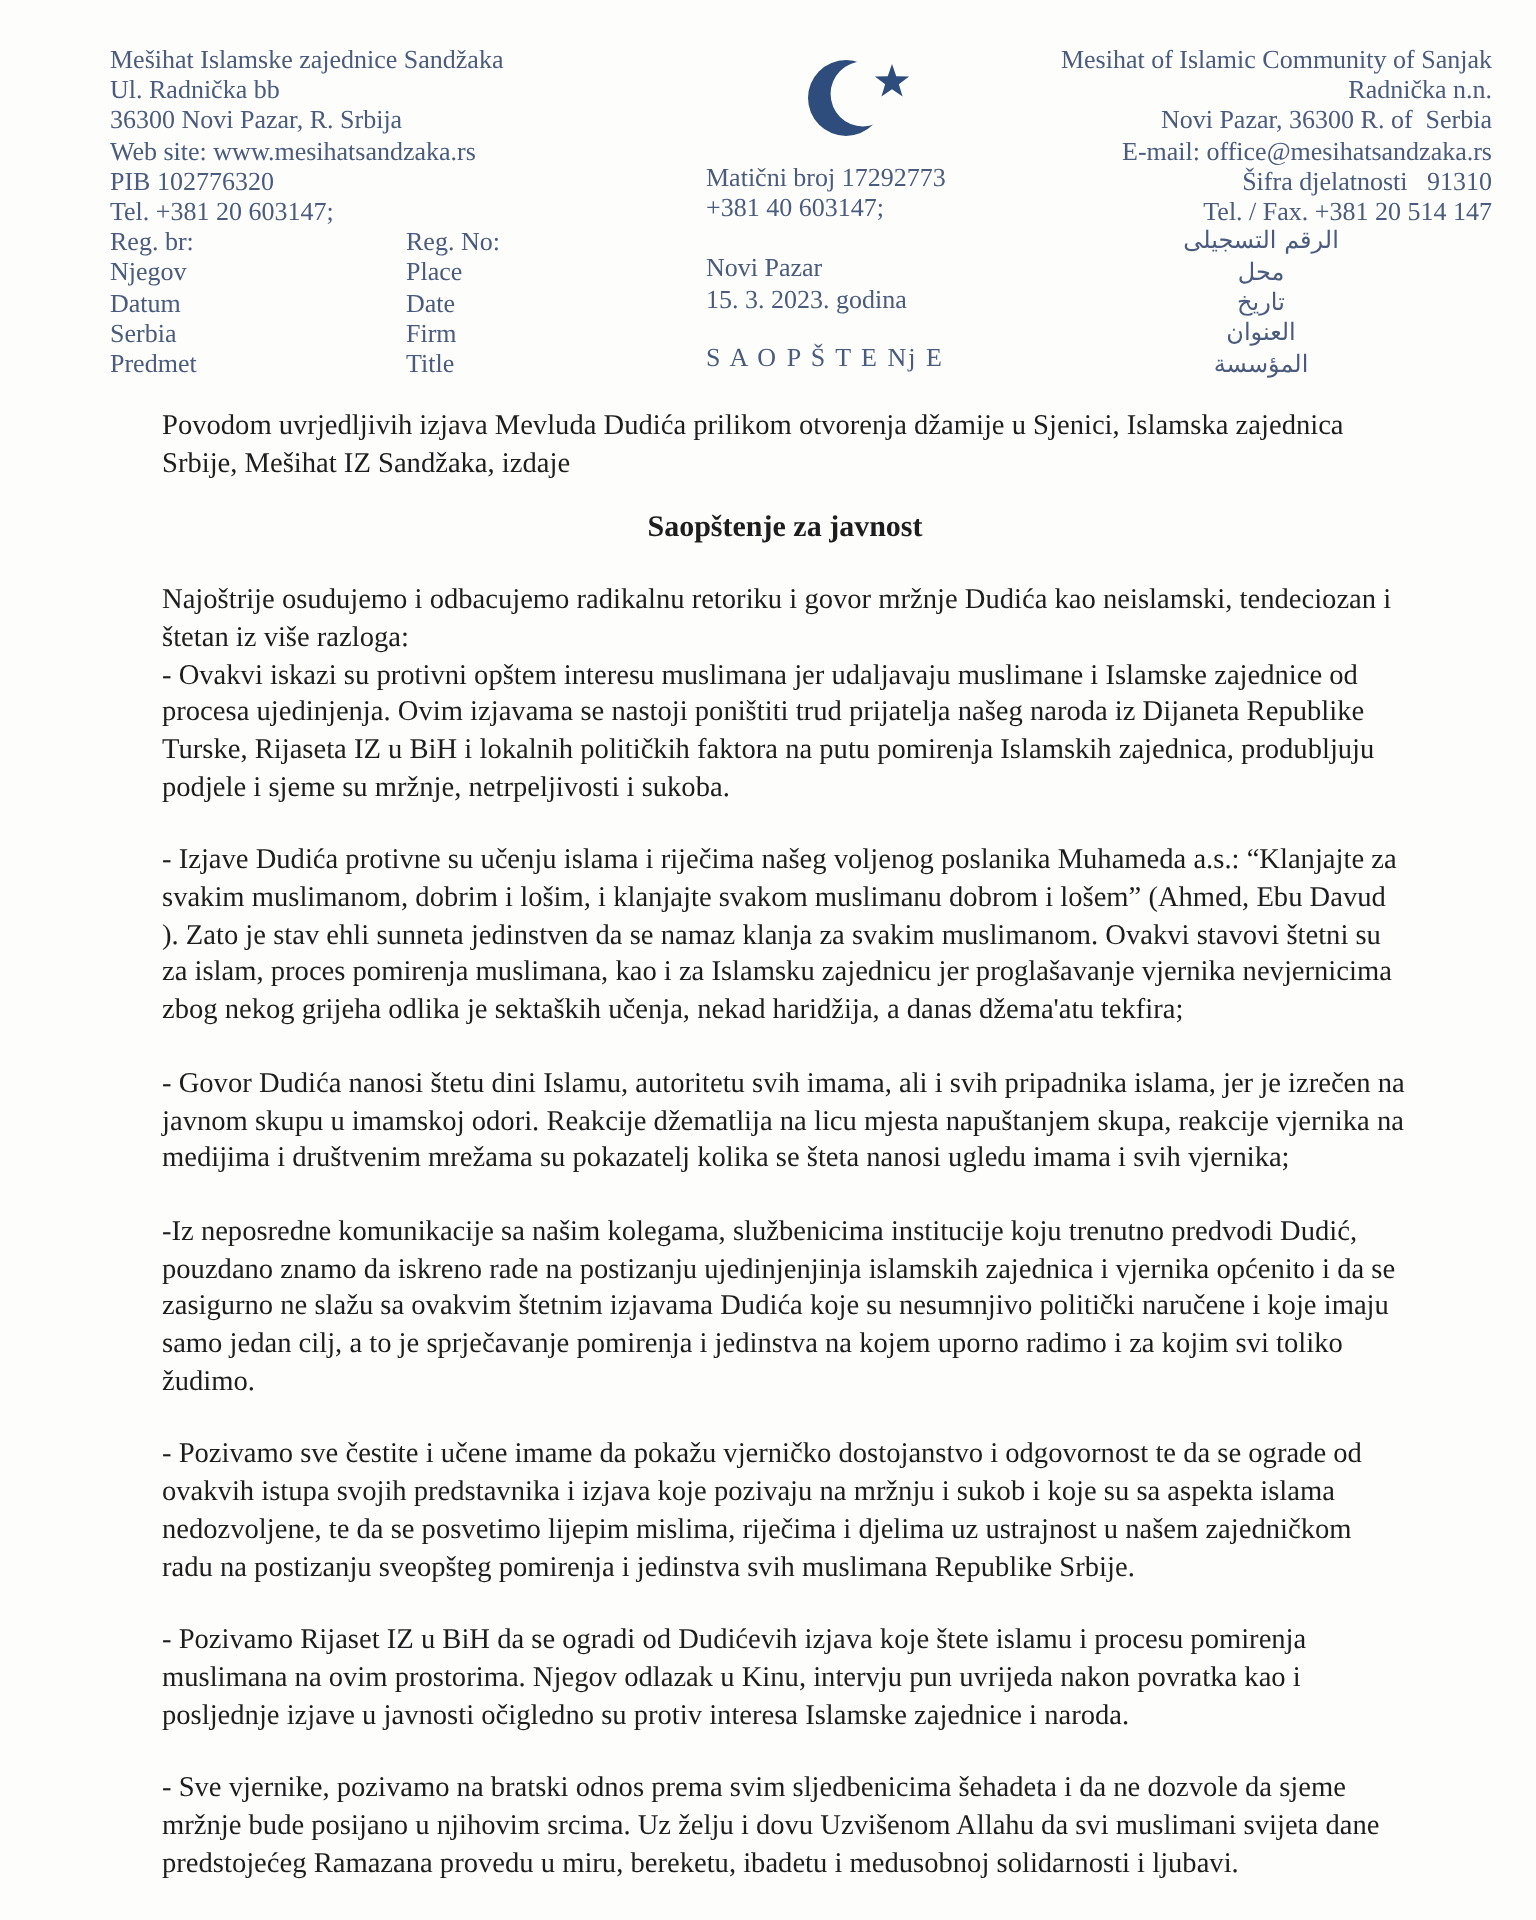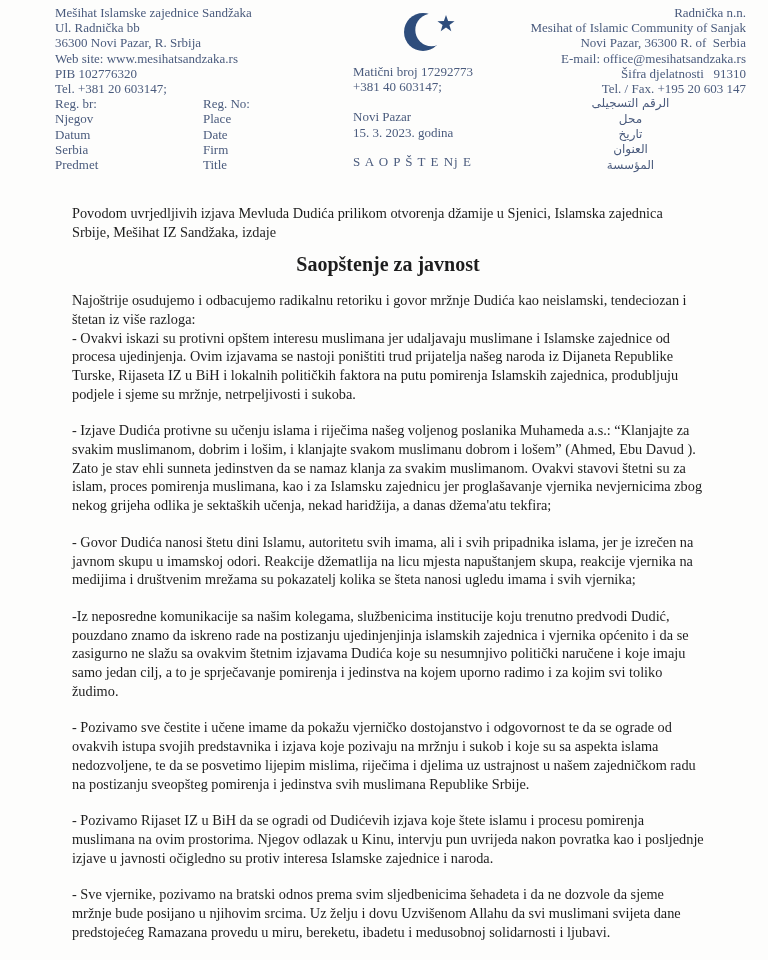--- a/index.html
+++ b/index.html
@@ -9,42 +9,42 @@
     --page-bg:#fdfdfc;
   }
   *{box-sizing:border-box;margin:0;padding:0;}
   html,body{background:#e8e8e8;}
   .page{
     width:768px;height:960px;background:var(--page-bg);
     font-family:"Liberation Serif", serif;color:var(--body-text);
     overflow:hidden;position:relative;margin:0 auto;
   }
   
-  .letterhead{display:flex;padding:5px 22px 0 55px;height:190px;}
+  .letterhead{display:flex;padding:22px 22px 0 55px;height:190px;}
   .col-left{width:298px;font-size:13px;line-height:15.2px;color:var(--header-text);}
   .col-left .hl{white-space:pre-wrap;}
   .label-grid{display:grid;grid-template-columns:148px 1fr;}
   .col-center{width:162px;text-align:left;font-size:13px;line-height:15.2px;color:var(--header-text);}
   .col-center .logo{display:block;margin:2px auto 7px auto;}
   .col-center .sp{height:15px;}
   .doc-type{margin-top:14px;letter-spacing:1px;}
   .col-right{flex:1;text-align:right;font-size:13px;line-height:15.2px;color:var(--header-text);}
   .col-right .hl{white-space:pre-wrap;}
   .arabic{
     font-family:"DejaVu Sans", sans-serif;font-size:12px;line-height:15.4px;
     direction:rtl;unicode-bidi:plaintext;text-align:center;
   }
   .logo-fill{fill:var(--logo);}
   .logo-cut{fill:var(--page-bg);}
   
-  .doc-body{padding:14px 64px 0 48px;font-size:14.3px;line-height:18.7px;margin-left:24px;}
+  .doc-body{padding:14px 64px 0 81px;font-size:14.3px;line-height:18.7px;}
   .doc-body p{margin:0 0 18px 0;white-space:pre-line;}
   .doc-body p.intro{margin-bottom:14px;}
   .press-title{
-    text-align:center;font-size:20px;font-weight:bold;margin:0 0 17px 0;
+    text-align:center;font-size:15px;font-weight:bold;margin:0 0 17px 0;
     font-family:"Liberation Serif", serif;
   }
 </style>
 </head>
 <body>
 
 <div class="page">
 
   <header class="letterhead">
 
@@ -78,26 +78,26 @@
       </svg>
       <div>Matični broj 17292773</div>
       <div>+381 40 603147;</div>
       <div class="sp"></div>
       <div>Novi Pazar</div>
       <div>15. 3. 2023. godina</div>
       <div class="doc-type">S A O P Š T E Nj E</div>
     </div>
 
     <div class="col-right">
+      <div class="hl">Mesihat of Islamic Community of Sanjak</div>
       <div class="hl">Radnička n.n.</div>
-      <div class="hl">Mesihat of Islamic Community of Sanjak</div>
       <div class="hl">Novi Pazar, 36300 R. of  Serbia</div>
       <div class="hl">E-mail: office@mesihatsandzaka.rs</div>
       <div class="hl">Šifra djelatnosti   91310</div>
-      <div class="hl">Tel. / Fax. +195 20 603 147</div>
+      <div class="hl">Tel. / Fax. +381 20 514 147</div>
       <div class="arabic">الرقم التسجيلى</div>
       <div class="arabic">محل</div>
       <div class="arabic">تاريخ</div>
       <div class="arabic">العنوان</div>
       <div class="arabic">المؤسسة</div>
     </div>
 
   </header>
 
   <main class="doc-body">

